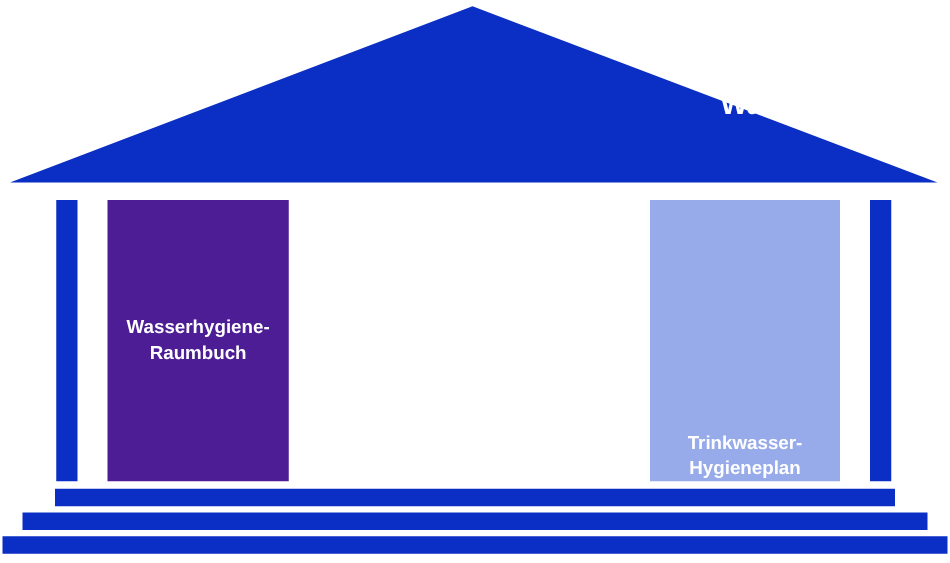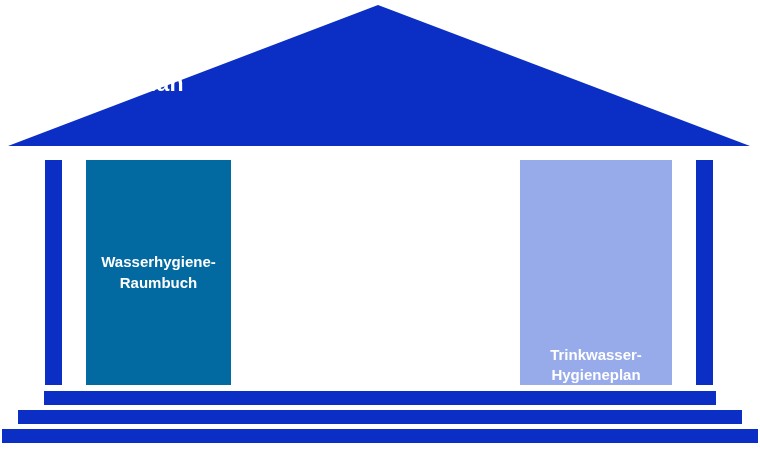--- a/index.html
+++ b/index.html
@@ -29,21 +29,21 @@
   .roof svg {
     display: block;
     width: 760px;
     height: 150px;
   }
   .roof-title {
     position: absolute;
     left: 0;
     top: 72px;
     width: 760px;
-    text-align: left;
+    text-align: right;
     color: #ffffff;
     font-size: 23px;
     font-weight: bold;
     letter-spacing: 0.2px;
     line-height: 1;
     white-space: nowrap;
   }
 
   
   .pillar {
@@ -96,21 +96,21 @@
     <svg viewBox="0 0 760 150" xmlns="http://www.w3.org/2000/svg" aria-hidden="true">
       <polygon id="roof-polygon" points="378,5 750,146 8,146" fill="#0B2FC4"></polygon>
     </svg>
     <div class="roof-title">WaterSafetyPlan</div>
   </div>
 
   <div class="pillar pillar-left" id="pillar-left" style="background: rgb(11, 47, 196);"></div>
 
   <div class="pillar pillar-right" id="pillar-right" style="background: rgb(11, 47, 196);"></div>
 
-  <div class="column column-1" id="column-1" style="background: #0369a1;">
+  <div class="column column-1" id="column-1" style="background: #4c1d95;">
     <span class="column-label">Wasserhygiene-
 Raumbuch</span>
   </div>
 
 
   <div class="column column-3" id="column-3" style="background: rgb(151, 170, 234); align-items: flex-end;">
     <span class="column-label">Trinkwasser-
 Hygieneplan</span>
   </div>
 

